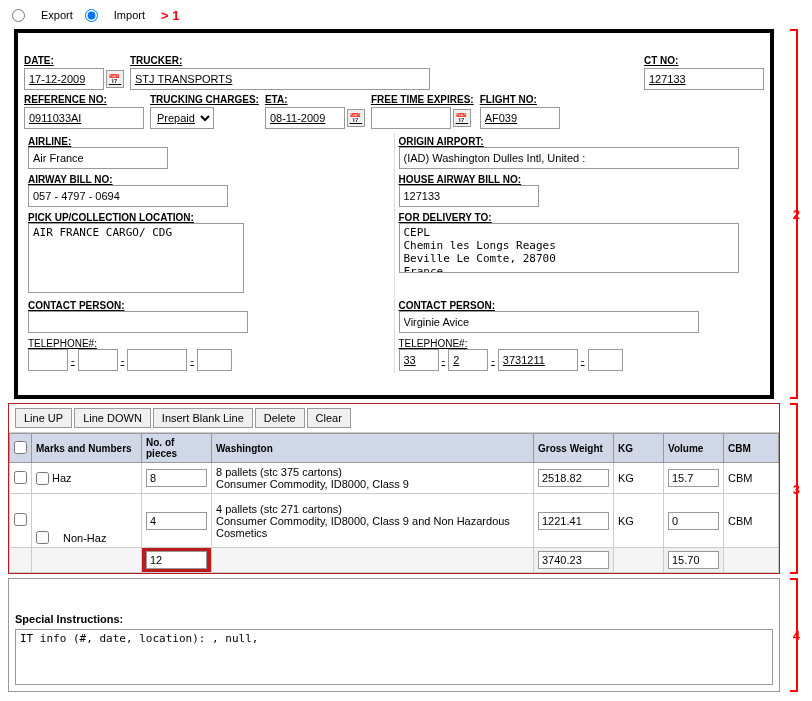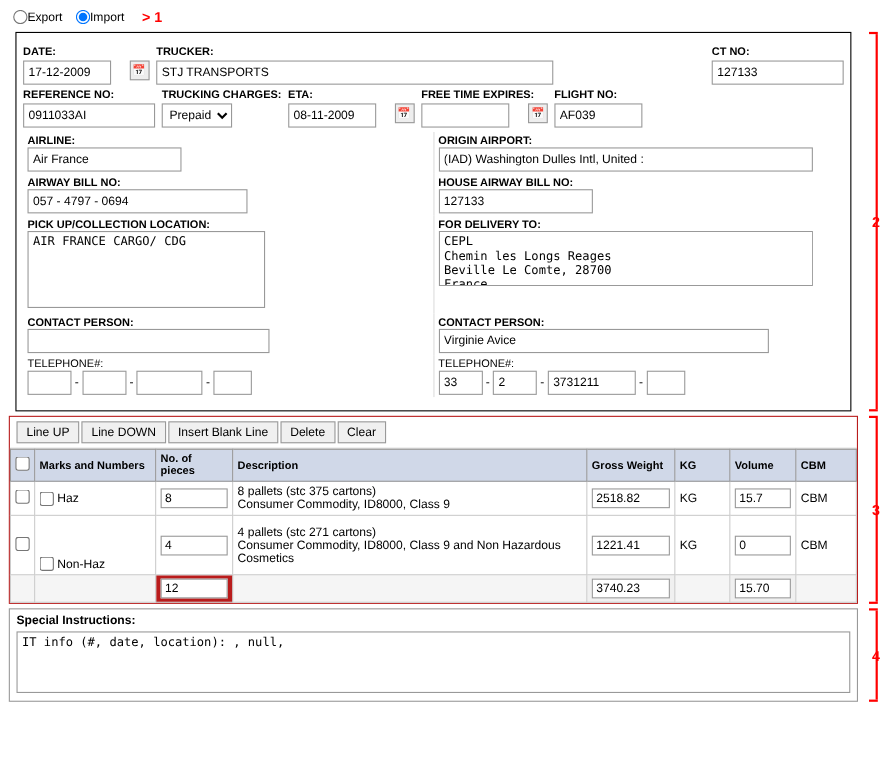--- a/index.html
+++ b/index.html
@@ -1,33 +1,33 @@
 <!DOCTYPE html>
 <html><head>
   <meta charset="utf-8">
   <style>
     * { box-sizing: border-box; margin: 0; padding: 0; }
     body { font-family: Arial, sans-serif; font-size: 11px; background: #fff; color: #000; width: 812px; }
 
     .top-bar { display: flex; align-items: center; padding: 4px 8px; gap: 12px; }
     .radio-group { display: flex; align-items: center; gap: 12px; }
-    .radio-item { display: flex; align-items: center; gap: 0; cursor: pointer; }
+    .radio-item { display: flex; gap: 16px; cursor: pointer; }
     .step-indicator { color: red; font-weight: bold; font-size: 13px; margin-left: 4px; }
 
     .section { border: 1px solid #999; margin: 2px 6px; position: relative; }
     .field-row { display: flex; gap: 6px; margin-bottom: 4px; align-items: flex-end; }
     .field-group { display: flex; flex-direction: column; gap: 2px; }
     .field-label { font-size: 10px; color: #000; font-weight: bold; text-transform: uppercase; }
     .field-input { border: 1px solid #999; padding: 2px 4px; font-size: 11px; height: 22px; background: #fff; }
     .field-input-medium { width: 120px; }
     .field-input-small { width: 80px; }
 
     select { border: 1px solid #999; padding: 2px 2px; font-size: 11px; height: 22px; background: #fff; }
 
-    .date-input-wrapper { display: flex; align-items: flex-start; gap: 17px; }
+    .date-input-wrapper { display: flex; align-items: center; gap: 2px; }
     .cal-btn { border: 1px solid #999; background: #eee; width: 18px; height: 18px; cursor: pointer; font-size: 10px; display: flex; align-items: center; justify-content: center; }
 
     .textarea-field { border: 1px solid #999; padding: 2px 4px; font-size: 11px; background: #fff; resize: none; }
 
     .two-col { display: flex; gap: 0; }
     .col-left { flex: 1; padding: 4px 6px; border-right: 1px solid #ddd; }
     .col-right { flex: 1; padding: 4px 6px; }
 
     .phone-row { display: flex; align-items: center; gap: 2px; }
     .phone-sep { padding: 0 1px; }
@@ -35,21 +35,21 @@
     
     .toolbar { display: flex; gap: 2px; padding: 4px 6px; border-bottom: 1px solid #ccc; }
     .toolbar-btn { border: 1px solid #999; background: #f0f0f0; padding: 3px 8px; cursor: pointer; font-size: 11px; }
 
     
     .cargo-table { width: 100%; border-collapse: collapse; }
     .cargo-table th { background: #d0d8e8; border: 1px solid #999; padding: 3px 4px; font-size: 10px; font-weight: bold; text-align: left; }
     .cargo-table td { border: 1px solid #ccc; padding: 3px 4px; font-size: 11px; vertical-align: middle; }
     .cargo-table tr.summary td { background: #f5f5f5; font-weight: bold; }
     .table-input { border: 1px solid #999; padding: 2px 3px; font-size: 11px; width: 100%; background: #fff; }
-    .special-label { font-size: 11px; font-weight: bold; margin-bottom: 2px; }
+    .special-label { font-size: 11px; font-weight: bold; margin-bottom: 2px; margin-top: 30px; }
     .footer-check { display: flex; align-items: center; gap: 4px; }
     .generate-btn { border: 1px solid #999; background: #f0f0f0; padding: 4px 12px; cursor: pointer; font-size: 11px; margin-left: auto; }
 
     .outer { padding: 4px 8px 4px 4px; }
   </style>
 </head>
 <body>
 
 <div class="outer">
 
@@ -61,33 +61,33 @@
       </label>
       <label class="radio-item">
         <input type="radio" name="mode" value="import" checked="" style="">
         <span>Import</span>
       </label>
     </div>
     <span class="step-indicator">&gt; 1</span>
   </div>
 
   <div style="position:relative; margin: 2px 24px 2px 4px;">
-    <div class="section" style="border:1px solid #000000; padding:12px 6px;">
+    <div class="section" style="border:4px solid #000000; padding:22px 6px;text-decoration:underline;">
 
       <div class="field-row">
         <div class="field-group">
           <span class="field-label">DATE:</span>
           <div class="date-input-wrapper">
             <input type="text" class="field-input field-input-small" value="17-12-2009" style="">
             <div class="cal-btn">📅</div>
           </div>
         </div>
         <div class="field-group" style="flex:1;">
           <span class="field-label">Trucker:</span>
-          <input type="text" class="field-input" style="width: 361px;" value="STJ TRANSPORTS">
+          <input type="text" class="field-input" style="width: 300px;" value="STJ TRANSPORTS">
         </div>
         <div class="field-group" style="margin-left:auto;">
           <span class="field-label">CT NO:</span>
           <input type="text" class="field-input field-input-medium" value="127133" style="">
         </div>
       </div>
 
       <div class="field-row">
         <div class="field-group">
           <span class="field-label">REFERENCE NO:</span>
@@ -225,21 +225,21 @@
         <button class="toolbar-btn">Delete</button>
         <button class="toolbar-btn">Clear</button>
       </div>
 
       <table class="cargo-table">
         <thead>
           <tr>
             <th style="width:22px;"><input type="checkbox" style=""></th>
             <th style="width:110px;">Marks and Numbers</th>
             <th style="width:70px;">No. of pieces</th>
-            <th>Description</th>
+            <th>Washington</th>
             <th style="width:80px;">Gross Weight</th>
             <th style="width:50px;">KG</th>
             <th style="width:60px;">Volume</th>
             <th style="width:55px;">CBM</th>
           </tr>
         </thead>
         <tbody>
 
           <tr>
             <td>
@@ -269,21 +269,21 @@
             <td>
               <span>CBM</span>
             </td>
           </tr>
 
           <tr>
             <td>
               <input type="checkbox" style="">
             </td>
             <td>
-              <div style="display:flex;align-items:flex-end;gap:3px;margin-top:34px;">
+              <div style="display:flex;align-items:flex-end;gap:14px;margin-top:34px;">
                 <input type="checkbox" style="">
                 <span>Non-Haz</span>
               </div>
             </td>
             <td>
               <input type="text" class="table-input" value="4" style="">
             </td>
             <td>
               <span>4 pallets (stc 271 cartons)<br>Consumer Commodity, ID8000, Class 9 and Non Hazardous Cosmetics</span>
             </td>

